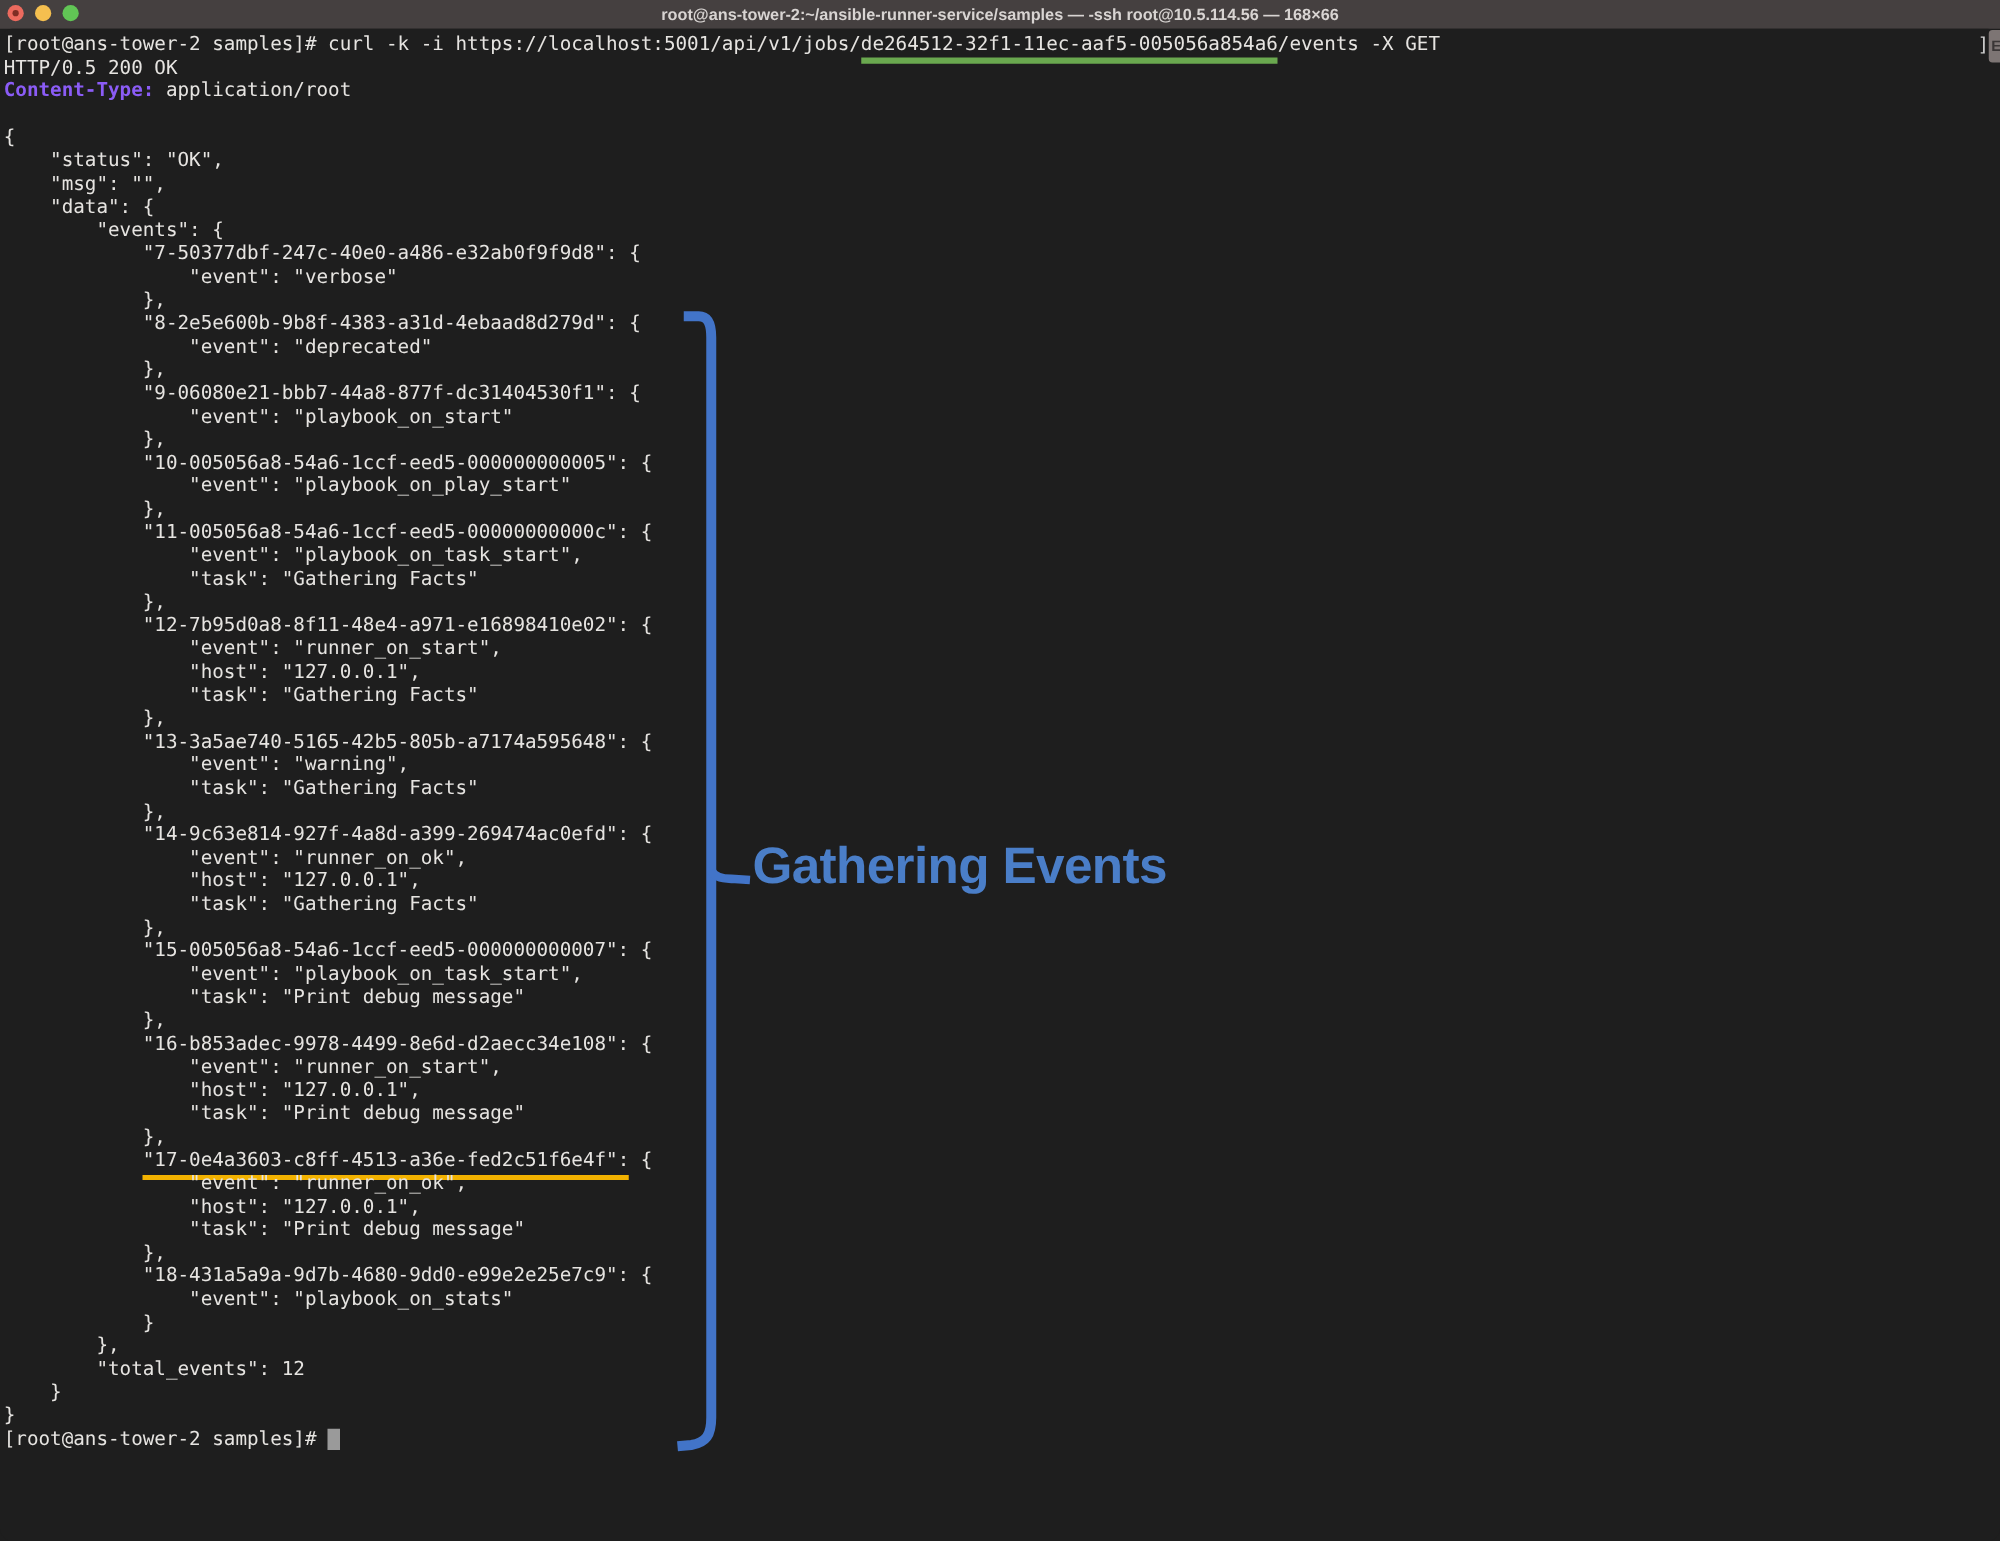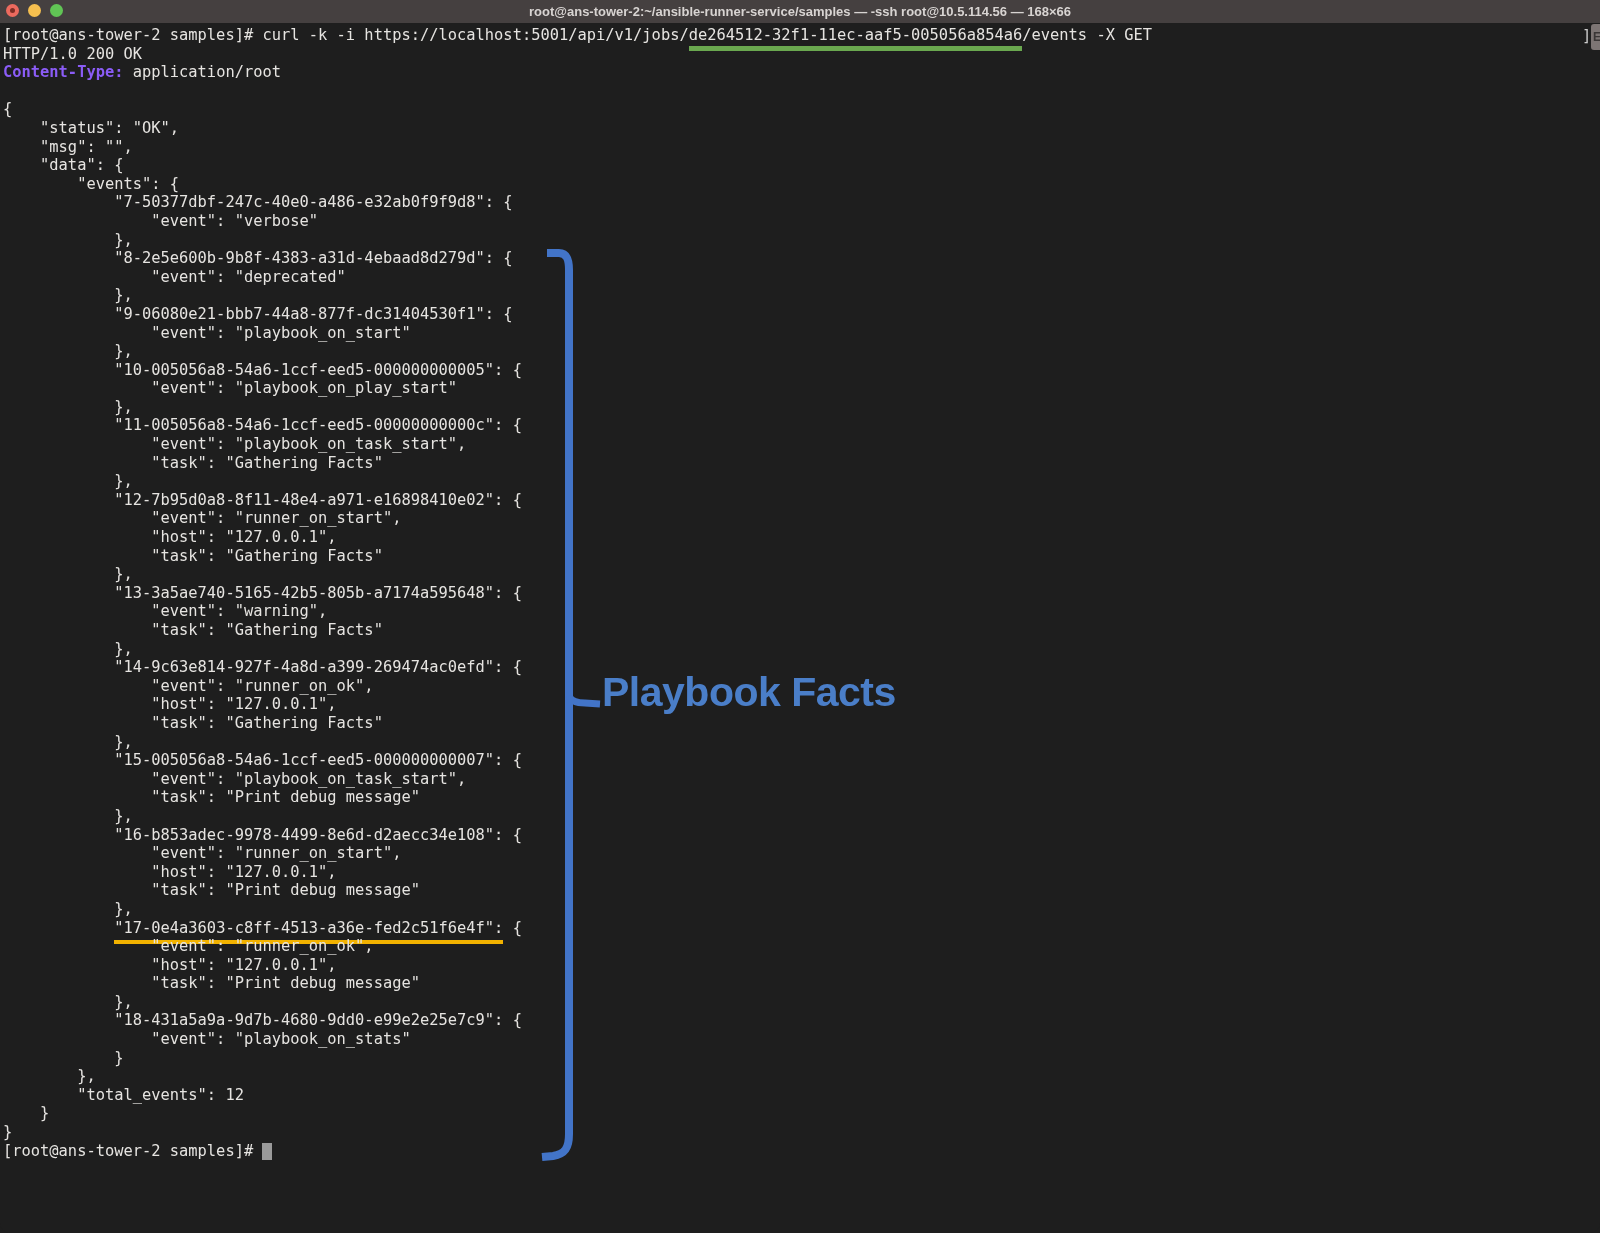--- a/index.html
+++ b/index.html
@@ -76,21 +76,21 @@
     <span class="light red"></span>
     <span class="light yellow"></span>
     <span class="light green"></span>
   </div>
   <span class="win-title">root@ans-tower-2:~/ansible-runner-service/samples — -ssh root@10.5.114.56 — 168×66</span>
 </div>
 
 <div class="terminal">
   <div class="term-text">
       <div class="line"><span>[root@ans-tower-2 samples]# curl -k -i https://localhost:5001/api/v1/jobs/</span><span class="ul-green">de264512-32f1-11ec-aaf5-005056a854a6</span><span>/events -X GET</span></div>
-      <div class="line"><span>HTTP/1.0 200 OK</span></div>
+      <div class="line"><span>HTTP/0.5 200 OK</span></div>
       <div class="line"><span class="seg-bold">Content-Type:</span><span> application/root</span></div>
       <div class="line"><span></span></div>
       <div class="line"><span>{</span></div>
       <div class="line"><span>    "status": "OK",</span></div>
       <div class="line"><span>    "msg": "",</span></div>
       <div class="line"><span>    "data": {</span></div>
       <div class="line"><span>        "events": {</span></div>
       <div class="line"><span>            "7-50377dbf-247c-40e0-a486-e32ab0f9f9d8": {</span></div>
       <div class="line"><span>                "event": "verbose"</span></div>
       <div class="line"><span>            },</span></div>
@@ -147,13 +147,13 @@
 </div>
 
 <span class="edge-bracket">]</span>
 <div class="edge-window">E</div>
 
 <svg class="overlay-svg" viewBox="0 0 1600 1233" xmlns="http://www.w3.org/2000/svg">
   <path d="M 547 253 L 559 253 C 567 253 569 260 569 270 L 569 1134 C 569 1148 565 1154 553 1156 L 542 1157" fill="none" stroke="var(--brace)" stroke-width="8" stroke-linecap="butt"></path>
   <path d="M 569 696 C 571 701 577 703 585 703 L 600 704" fill="none" stroke="var(--brace)" stroke-width="7" stroke-linecap="butt"></path>
 </svg>
 
-<div class="annotation-label">Playbook Facts</div>
+<div class="annotation-label">Gathering Events</div>
 
 </body></html>

